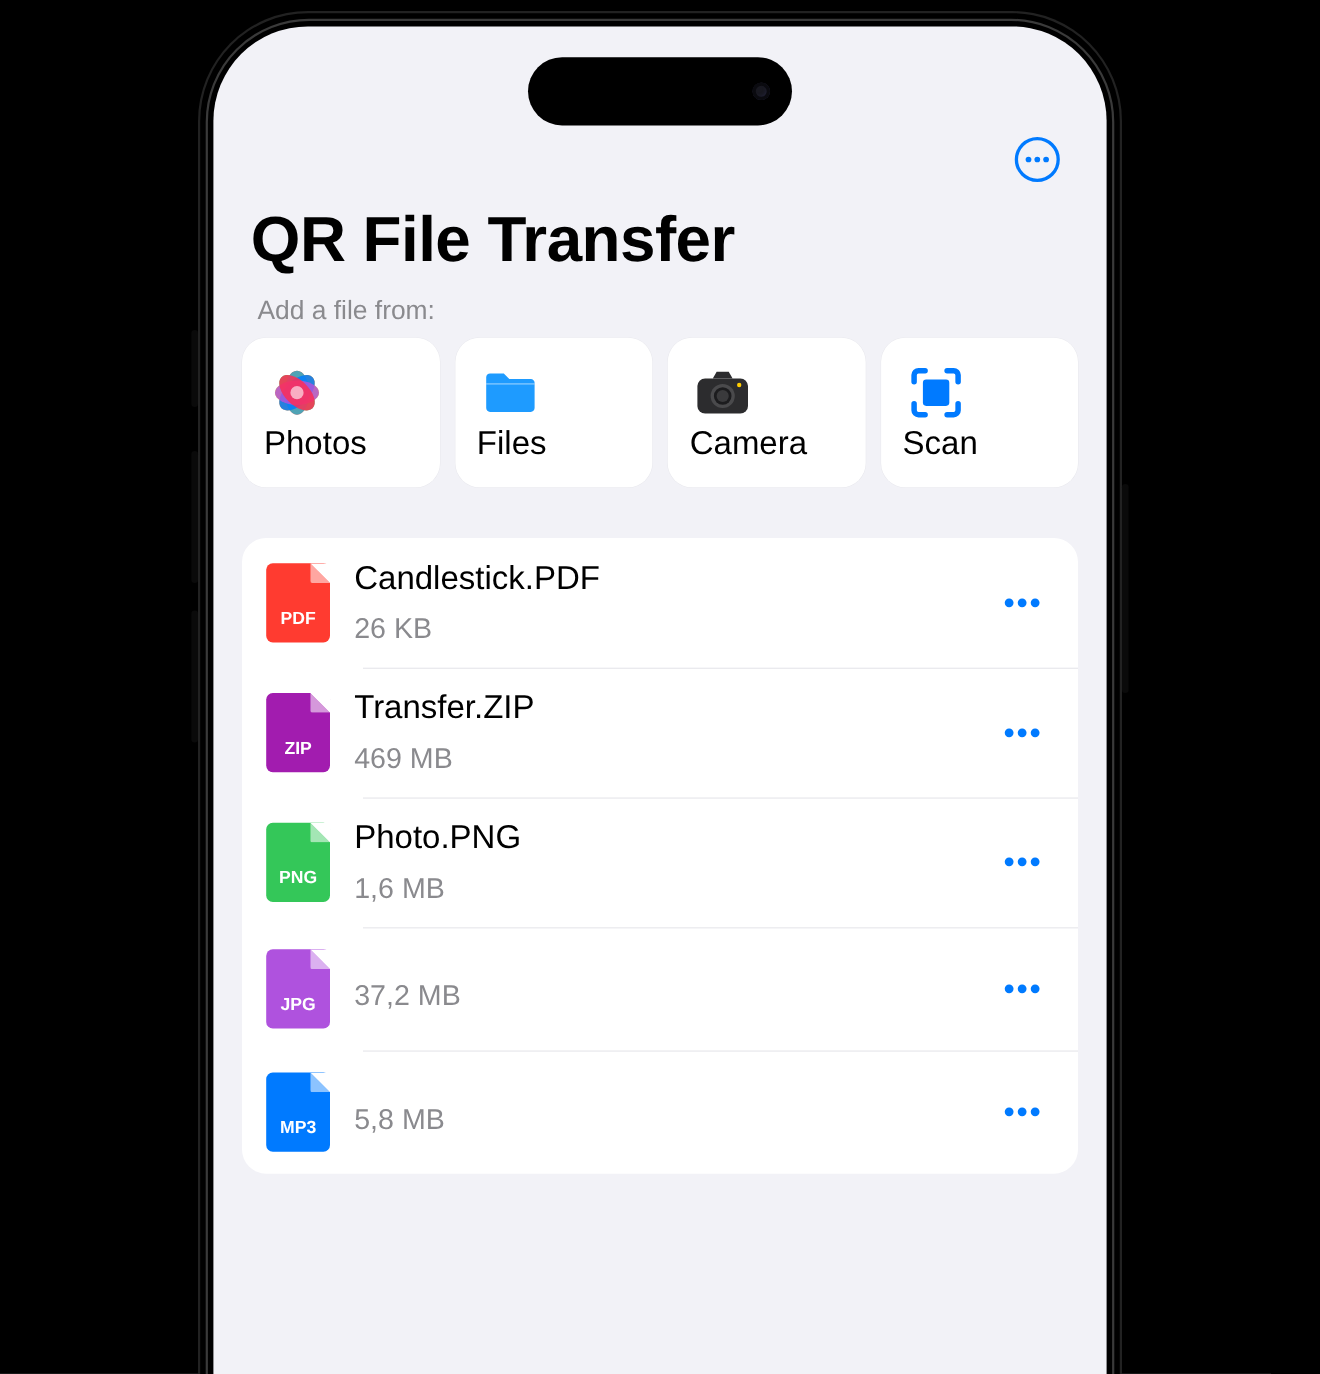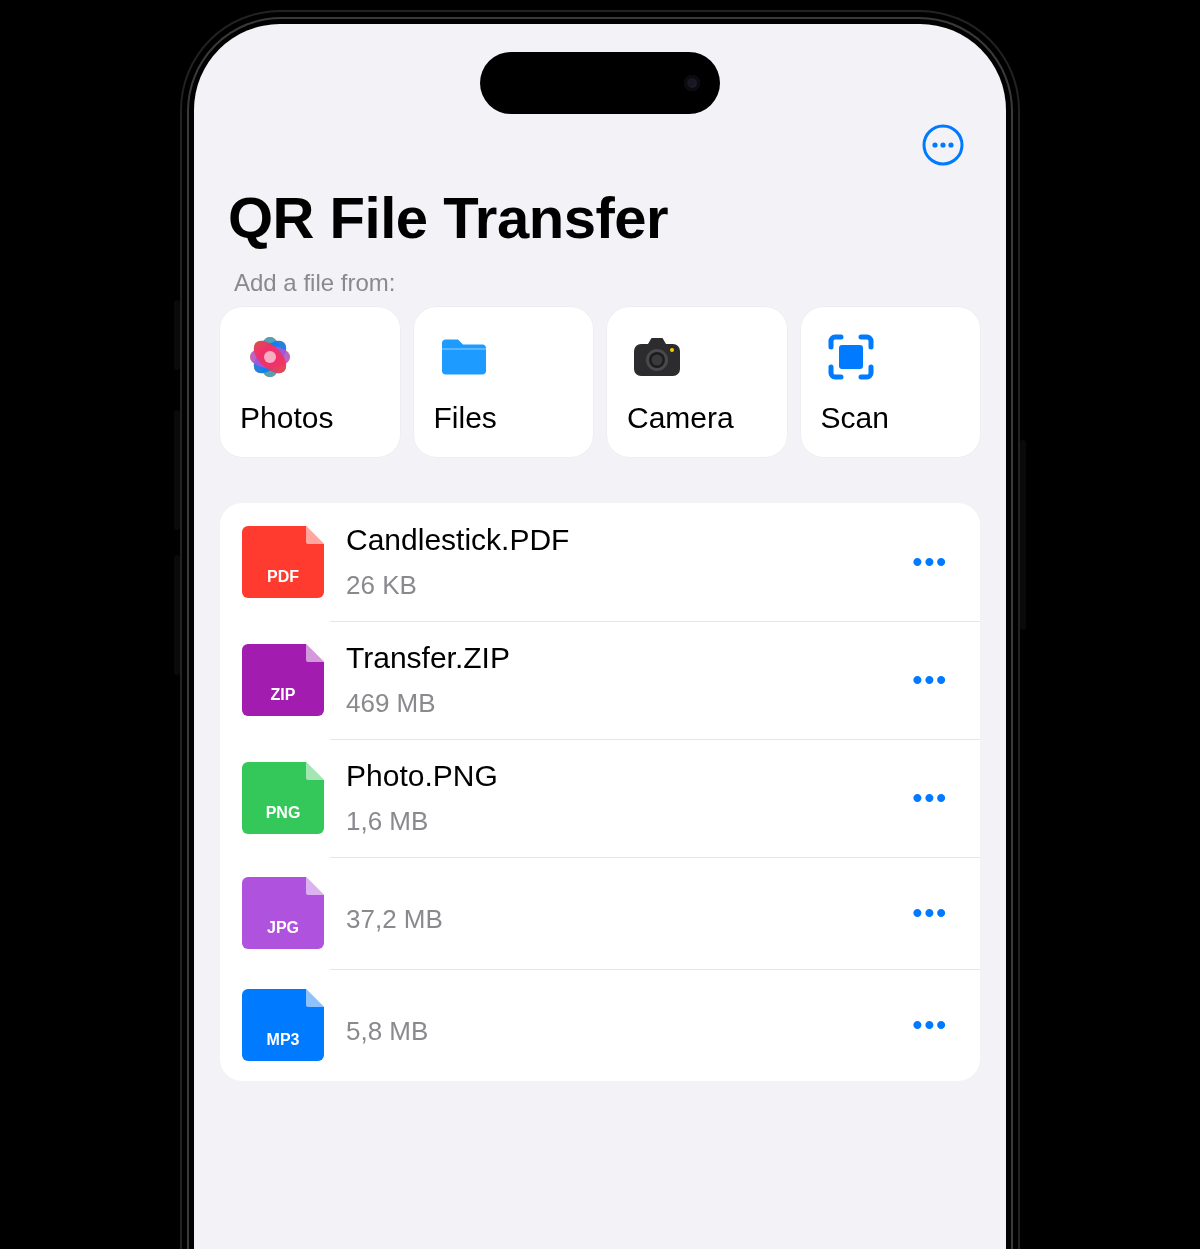--- a/index.html
+++ b/index.html
@@ -119,21 +119,20 @@
     gap: 14px;
     padding: 0 26px;
   }
   .source {
     flex: 1 1 0;
     background: #fff;
     border-radius: 22px;
     padding: 20px 20px 22px 20px;
     display: flex;
     flex-direction: column;
-    gap: 14px;
     box-shadow: 0 0 0 0.5px rgba(0,0,0,0.04);
   }
   .source .icon-wrap {
     width: 60px; height: 60px;
     display:flex; align-items:center; justify-content:center;
   }
   .source .label {
     font-size: 30px;
     font-weight: 400;
     color: #000;
@@ -154,21 +153,21 @@
   }
   .row + .row { position: relative; }
   .row + .row::before {
     content:"";
     position:absolute;
     left: 110px; right: 0; top: 0;
     height: 1px;
     background: #E5E5EA;
   }
   .file-icon {
-    width: 82px; height: 72px;
+    width: 58px; height: 72px;
     position: relative;
     border-radius: 6px;
     display:flex;align-items:flex-end;justify-content:center;
     color:#fff;
     font-weight:700;
     font-size:16px;
     padding-bottom:12px;
     flex-shrink:0;
   }
   .file-icon::after {

